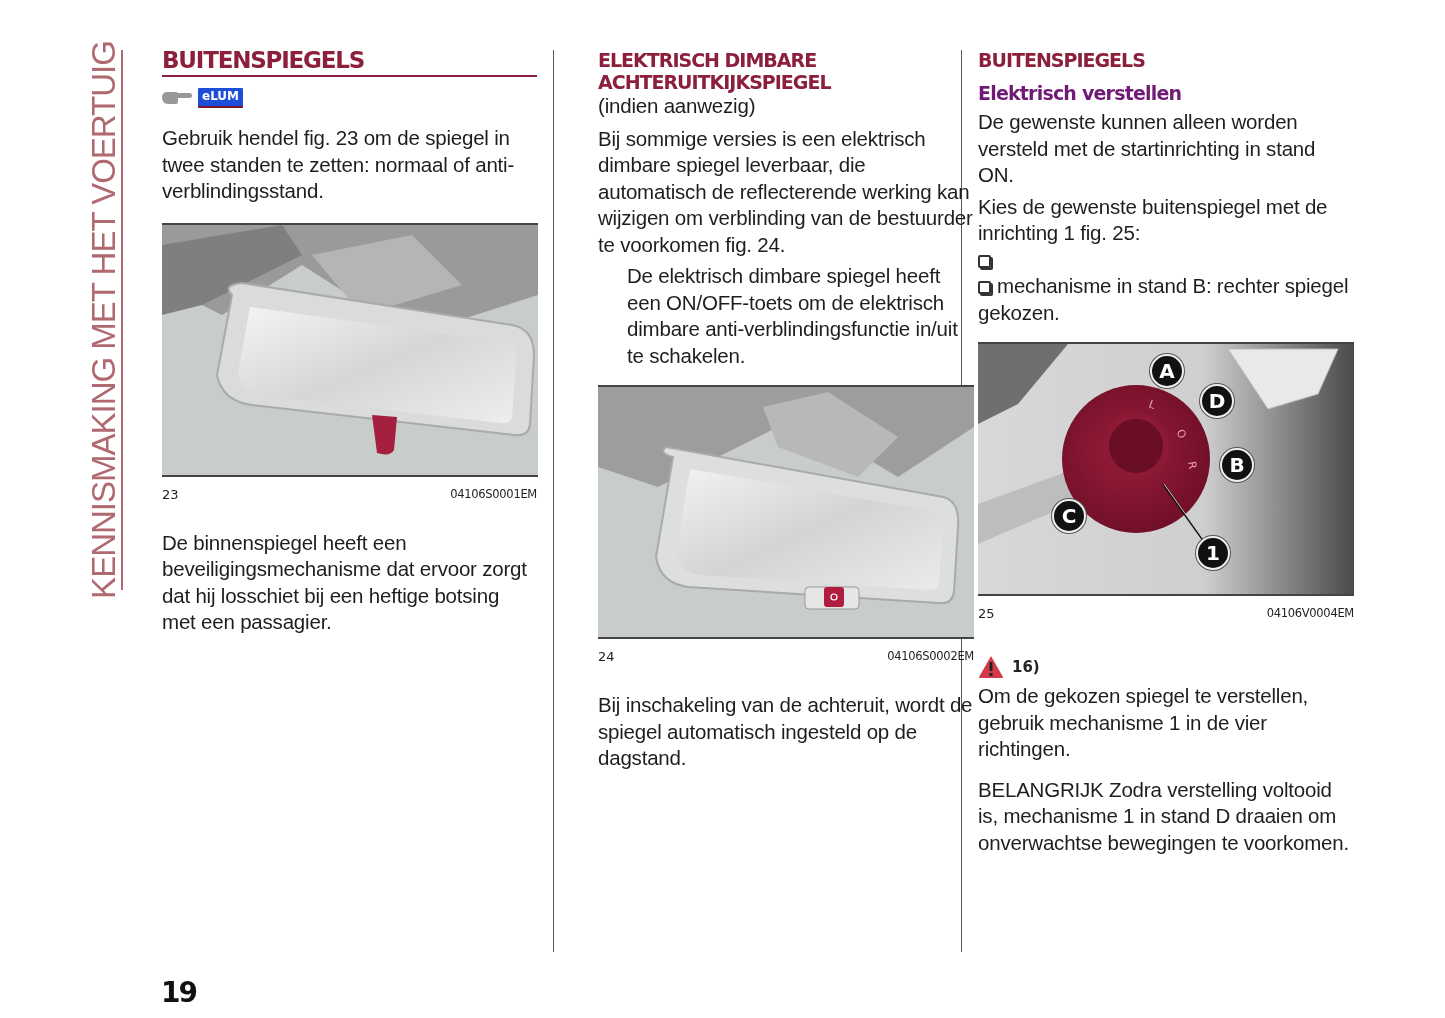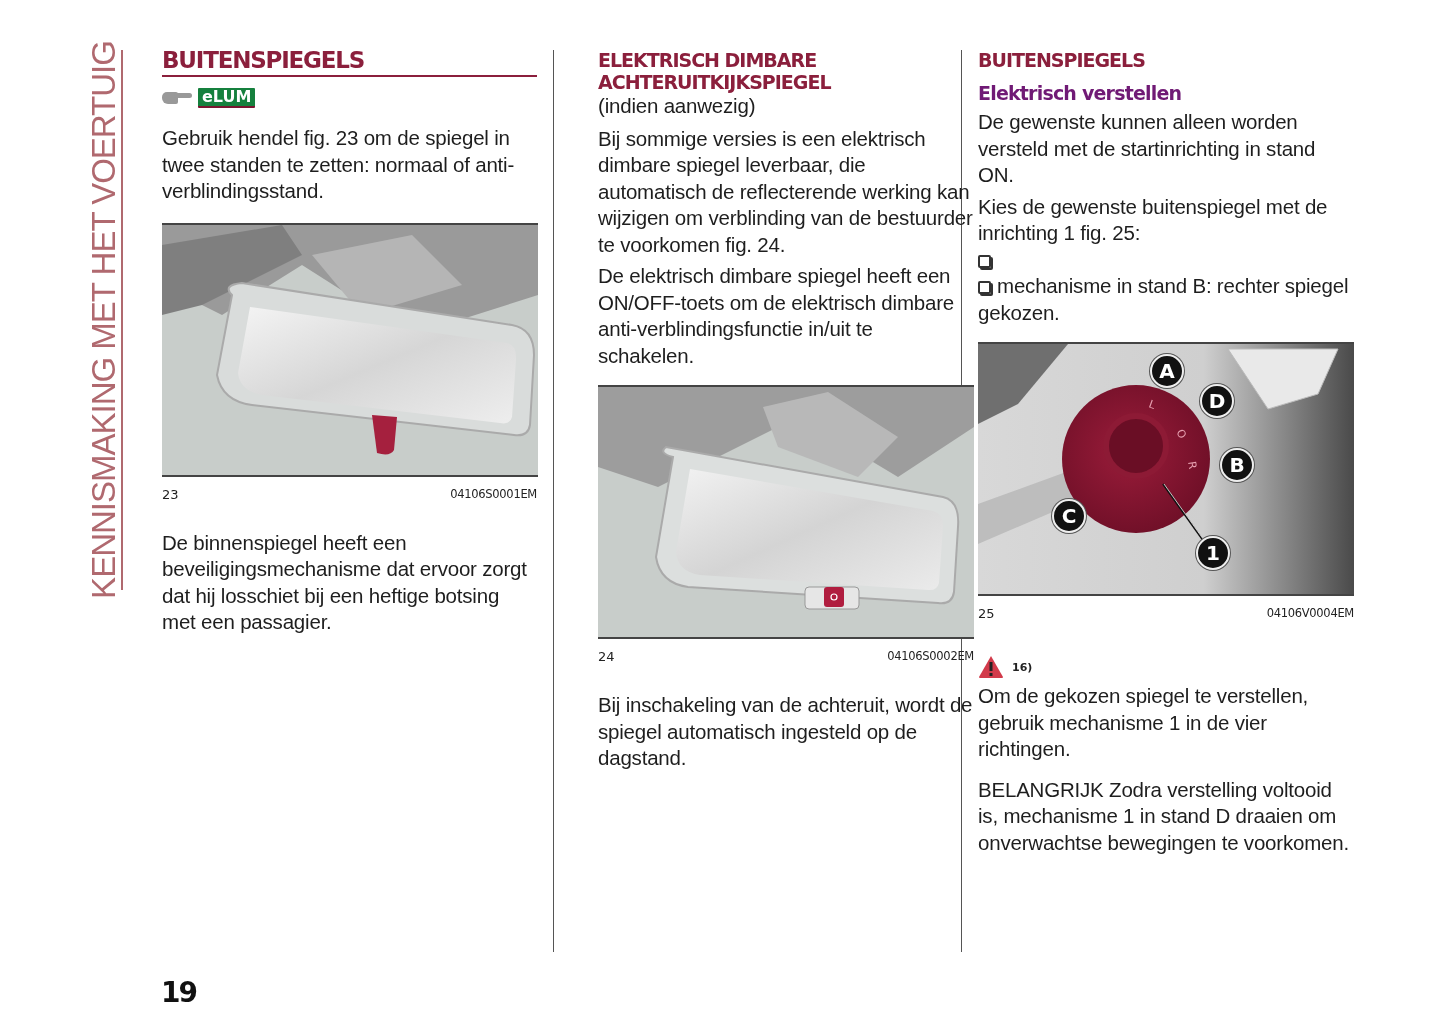--- a/index.html
+++ b/index.html
@@ -21,30 +21,30 @@
   .h-sub { font-family:"DejaVu Sans",sans-serif; font-weight:bold; color:#8b1f3c; font-size:19px;
            letter-spacing:-1px; margin:0; line-height:22px; }
   .h-sub2 { font-family:"DejaVu Sans",sans-serif; font-weight:bold; color:#701a75; font-size:19px;
            letter-spacing:-0.8px; margin:0; line-height:24px; }
   p.body { font-family:"Liberation Sans",sans-serif; font-size:20.5px; line-height:26.5px; margin:0; color:#1e1e1e;
            letter-spacing:-0.2px; }
   .icons-row { display:flex; align-items:center; gap:6px; height:30px; margin-top:6px; }
   .hand { width:30px; height:14px; position:relative; }
   .hand .palm { position:absolute; left:0; top:1px; width:16px; height:12px; background:#999; border-radius:5px 2px 2px 6px; }
   .hand .finger { position:absolute; left:12px; top:2px; width:18px; height:5px; background:#999; border-radius:3px; }
-  .elum { background:#15803d; color:#fff; font-family:"DejaVu Sans",sans-serif; font-weight:bold; font-size:16px;
+  .elum { background:#1d4ed8; color:#fff; font-family:"DejaVu Sans",sans-serif; font-weight:bold; font-size:12px;
           padding:3px 4px 4px 4px; border-bottom:2px solid #7a1530; border-radius:1px; line-height:11px; }
   .fig { position:relative; width:376px; border-top:2px solid #444; border-bottom:2px solid #444; overflow:hidden; }
   .fig-caption { display:flex; justify-content:space-between; margin-top:10px; font-family:"DejaVu Sans",sans-serif; font-size:13px; }
   .fig-caption .num { font-weight:normal; color:#222; }
   .fig-caption .code { font-weight:normal; font-size:11.5px; letter-spacing:-0.3px; color:#222; }
   .checkbox { display:inline-block; width:13px; height:13px; border:2px solid #333; border-radius:2px;
               vertical-align:-1px; margin-right:6px; box-sizing:border-box; box-shadow:2px 2px 0 #333; }
   .warn-row { display:flex; align-items:center; gap:8px; margin-top:34px; }
-  .warn-ref { font-family:"DejaVu Sans",sans-serif; font-weight:bold; font-size:11px; }
+  .warn-ref { font-family:"DejaVu Sans",sans-serif; font-weight:bold; font-size:15px; }
   .page-num { position:absolute; left:161px; top:976px; font-family:"DejaVu Sans",sans-serif; font-weight:bold;
               font-size:28px; letter-spacing:-2px; color:#111; }
   .callout { position:absolute; width:30px; height:30px; border-radius:50%; background:#111; color:#fff;
              font-family:"DejaVu Sans",sans-serif; font-weight:bold; font-size:20px; display:flex;
              align-items:center; justify-content:center; border:2px solid #eee; box-shadow:0 0 0 1px #555; }
 </style>
 </head>
 <body>
 
 <div class="side-title">
@@ -90,21 +90,21 @@
     <span class="code">04106S0001EM</span>
   </div>
   <p class="body" style="margin-top:28px;">De binnenspiegel heeft een beveiligingsmechanisme dat ervoor zorgt dat hij losschiet bij een heftige botsing met een passagier.</p>
 </div>
 
 <div class="col col2">
   <h2 class="h-sub" style="margin-top:4px;">ELEKTRISCH DIMBARE</h2>
   <h2 class="h-sub">ACHTERUITKIJKSPIEGEL</h2>
   <p class="body">(indien aanwezig)</p>
   <p class="body" style="margin-top:6px;">Bij sommige versies is een elektrisch dimbare spiegel leverbaar, die automatisch de reflecterende werking kan wijzigen om verblinding van de bestuurder te voorkomen fig. 24.</p>
-  <p class="body" style="margin-top:5px;">De elektrisch dimbare spiegel heeft een ON/OFF-toets om de elektrisch dimbare anti-verblindingsfunctie in/uit te schakelen.</p>
+  <p class="body" style="margin-top:5px;margin-left:29px;">De elektrisch dimbare spiegel heeft een ON/OFF-toets om de elektrisch dimbare anti-verblindingsfunctie in/uit te schakelen.</p>
 
   <div class="fig" style="margin-top:16px; height:250px; background:#c7ccc9;">
     <svg width="376" height="250" viewBox="0 0 376 250">
       <defs>
         <linearGradient id="g2" x1="0" y1="0" x2="1" y2="1">
           <stop offset="0" stop-color="#f2f2f2"></stop>
             <stop offset="0.5" stop-color="#d4d4d4"></stop>
             <stop offset="1" stop-color="#ebebeb"></stop>
         </linearGradient>
       </defs>

